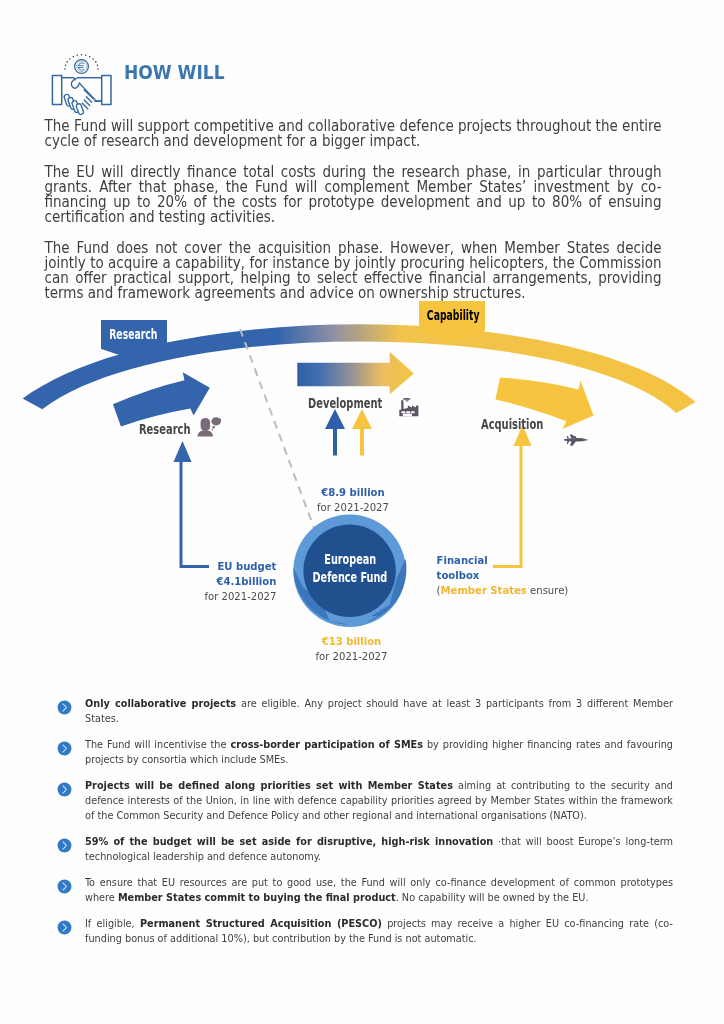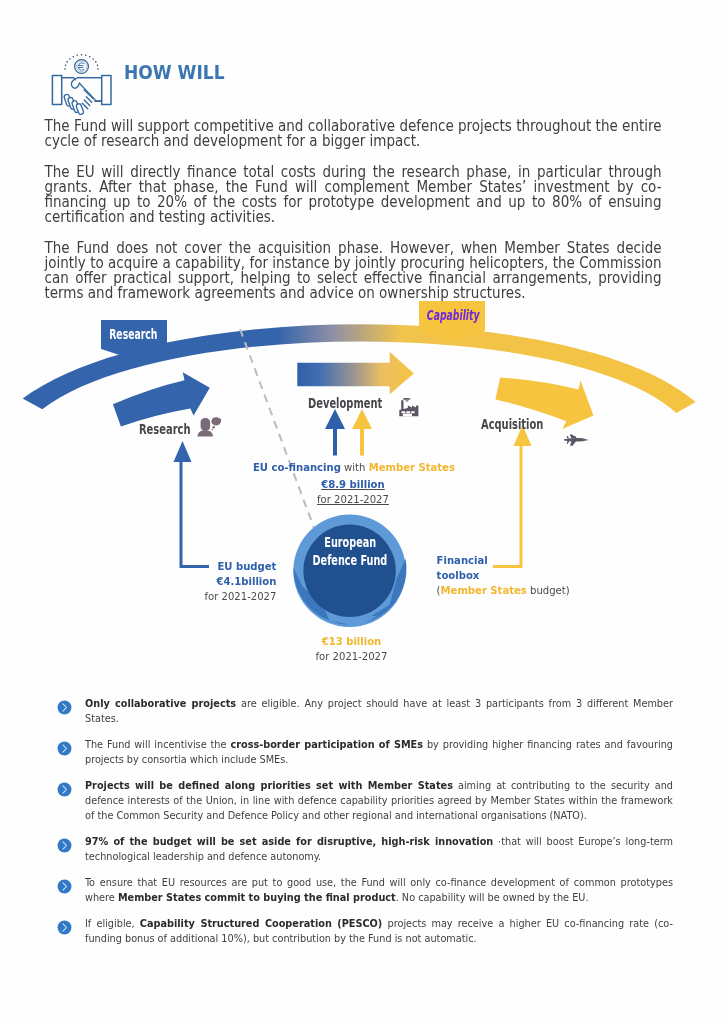--- a/index.html
+++ b/index.html
@@ -19,21 +19,21 @@
 
   
   .diagram{position:absolute;left:0;top:285px;width:724px;height:400px;}
   .dsvg{position:absolute;left:0;top:0;}
   .banner{position:absolute;font-family:"DejaVu Sans Condensed","Liberation Sans",sans-serif;font-weight:bold;
           font-size:13.4px;text-align:center;}
   .banner span{display:inline-block;transform:scaleX(0.77);}
   .banner .notch{position:absolute;left:0;bottom:-11px;width:100%;height:11px;display:block;}
   .banner-blue{left:100.6px;top:34.7px;width:66px;height:29px;line-height:29px;background:#3465ac;color:#fff;}
   .notch-blue{background:#3465ac;clip-path:polygon(0 0,100% 0,50% 100%);}
-  .banner-yellow{left:419px;top:15.6px;width:66px;height:30.5px;line-height:30.5px;background:#f7c440;color:#6d28d9;font-style:italic;}
+  .banner-yellow{left:419px;top:15.6px;width:66px;height:30.5px;line-height:30.5px;background:#f7c440;color:#000000;}
   .notch-yellow{background:#f7c440;clip-path:polygon(0 0,100% 0,50% 100%);}
 
   .stage{position:absolute;display:flex;align-items:center;font-family:"DejaVu Sans Condensed","Liberation Sans",sans-serif;
          font-weight:bold;font-size:13.5px;color:#46464a;white-space:nowrap;line-height:14px;}
   .stage>span{display:inline-block;transform:scaleX(0.815);transform-origin:left center;}
   .stage .sicon{position:absolute;}
   .stage-res{left:139px;top:136.5px;}
   .stage-res .sicon{left:58px;top:-5.0px;}
   .stage-dev .sicon{left:91.4px;top:1.3px;}
   .stage-acq .sicon{left:82.2px;top:15.0px;}
@@ -41,25 +41,25 @@
   .stage-acq{left:481.3px;top:132px;}
 
   .lbl{position:absolute;font-family:"DejaVu Sans Condensed","Liberation Sans",sans-serif;font-size:11.2px;color:#4a4a49;white-space:nowrap;line-height:15px;}
   .lbl b,.lbl span{font-weight:bold;}
   .b-blue{color:#2d5faa;font-weight:bold;}
   .b-yellow{color:#f2b72e;font-weight:bold;}
   .t-grey{color:#4a4a49;font-weight:normal !important;}
   .per{color:#4a4a49;font-weight:normal;}
   .ws{white-space:pre;}
   .cofin{left:252.9px;top:175px;}
-  .cofinamt{left:303px;top:192px;text-align:center;width:100px;text-decoration:underline;}
+  .cofinamt{left:303px;top:200px;text-align:center;width:100px;}
   .budget{left:176.4px;top:273.5px;text-align:right;width:100px;}
   .toolbox{left:436.6px;top:268px;}
   .total{left:301.5px;top:349px;text-align:center;width:100px;}
-  .circletext{position:absolute;left:294px;top:249px;width:112px;text-align:center;color:#fff;
+  .circletext{position:absolute;left:294px;top:266px;width:112px;text-align:center;color:#fff;
               font-family:"DejaVu Sans Condensed","Liberation Sans",sans-serif;font-weight:bold;font-size:13.8px;line-height:17.5px;}
   .circletext>div{display:inline-block;transform:scaleX(0.78);}
 
   
   .bullets{position:absolute;left:57px;top:696px;width:616px;
            font-family:"DejaVu Sans Condensed","Liberation Sans",sans-serif;}
   .bul{position:relative;padding-left:28px;margin-bottom:11px;}
   .bdot{position:absolute;left:0;top:3.5px;width:15px;height:15px;line-height:0;}
   .btxt{display:block;font-size:10.8px;line-height:15px;color:#3f3f3e;text-align:justify;}
   .btxt b{font-weight:bold;color:#2b2b2a;}
@@ -237,38 +237,35 @@
           <path d="M3.6 3.9 L4.6 3.9 L6.3 6.5 L4.4 6.5 Z"></path>
           <path d="M4.4 9.1 L6.3 9.1 L4.8 11.9 L3.8 11.9 Z"></path>
 
           <path d="M6.0 6.4 L6.0 9.2 L1.0 8.4 L1.0 7.3 Z"></path>
 
           <path d="M10.9 4.0 L12.3 4.0 L13.9 6.5 L12.0 6.5 Z"></path>
         </g>
       </svg>
     </div>
 
-    <div class="lbl cofin">
-      <b class="b-blue">EU co-financing</b><span class="t-grey ws"> with </span><b class="b-yellow">Member States</b>
-    </div>
     <div class="lbl cofinamt">
       <div class="amt b-blue">€8.9 billion</div>
       <div class="per">for 2021-2027</div>
     </div>
 
     <div class="lbl budget">
       <div class="b-blue">EU budget</div>
       <div class="b-blue">€4.1billion</div>
       <div class="per">for 2021-2027</div>
     </div>
 
     <div class="lbl toolbox">
       <div class="b-blue">Financial</div>
       <div class="b-blue">toolbox</div>
-      <div class="tb3"><span class="t-grey">(</span><b class="b-yellow">Member States</b><span class="t-grey"> budget)</span></div>
+      <div class="tb3"><span class="t-grey">(</span><b class="b-yellow">Member States</b><span class="t-grey"> ensure)</span></div>
     </div>
 
     <div class="circletext">
       <div>European</div>
       <div>Defence Fund</div>
     </div>
 
     <div class="lbl total">
       <div class="amt b-yellow">€13 billion</div>
       <div class="per">for 2021-2027</div>
@@ -303,35 +300,35 @@
       </span>
       <span class="btxt"><b>Projects will be defined along priorities set with Member States</b><span> aiming at contributing to the security and defence interests of the Union, in line with defence capability priorities agreed by Member States within the framework of the Common Security and Defence Policy and other regional and international organisations (NATO).</span></span>
     </div>
     <div class="bul">
       <span class="bdot">
         <svg viewBox="0 0 16 16" width="15" height="15">
             <circle cx="8" cy="8" r="7.4" fill="#3179c6"></circle>
             <path d="M6.4 4.2 L10.1 8 L6.4 11.8" fill="none" stroke="#dbeaf8" stroke-width="1.1" stroke-linecap="round" stroke-linejoin="round"></path>
           </svg>
       </span>
-      <span class="btxt"><b>97% of the budget will be set aside for disruptive, high-risk innovation</b><span> ·that will boost Europe’s long-term technological leadership and defence autonomy.</span></span>
+      <span class="btxt"><b>59% of the budget will be set aside for disruptive, high-risk innovation</b><span> ·that will boost Europe’s long-term technological leadership and defence autonomy.</span></span>
     </div>
     <div class="bul">
       <span class="bdot">
         <svg viewBox="0 0 16 16" width="15" height="15">
             <circle cx="8" cy="8" r="7.4" fill="#3179c6"></circle>
             <path d="M6.4 4.2 L10.1 8 L6.4 11.8" fill="none" stroke="#dbeaf8" stroke-width="1.1" stroke-linecap="round" stroke-linejoin="round"></path>
           </svg>
       </span>
       <span class="btxt"><span>To ensure that EU resources are put to good use, the Fund will only co-finance development of common prototypes where </span><b>Member States commit to buying the final product</b><span>. No capability will be owned by the EU.</span></span>
     </div>
     <div class="bul">
       <span class="bdot">
         <svg viewBox="0 0 16 16" width="15" height="15">
             <circle cx="8" cy="8" r="7.4" fill="#3179c6"></circle>
             <path d="M6.4 4.2 L10.1 8 L6.4 11.8" fill="none" stroke="#dbeaf8" stroke-width="1.1" stroke-linecap="round" stroke-linejoin="round"></path>
           </svg>
       </span>
-      <span class="btxt"><span>If eligible, </span><b>Capability Structured Cooperation (PESCO)</b><span> projects may receive a higher EU co-financing rate (co-funding bonus of additional 10%), but contribution by the Fund is not automatic.</span></span>
+      <span class="btxt"><span>If eligible, </span><b>Permanent Structured Acquisition (PESCO)</b><span> projects may receive a higher EU co-financing rate (co-funding bonus of additional 10%), but contribution by the Fund is not automatic.</span></span>
     </div>
   </div>
 
 </div>
 
 </body></html>

